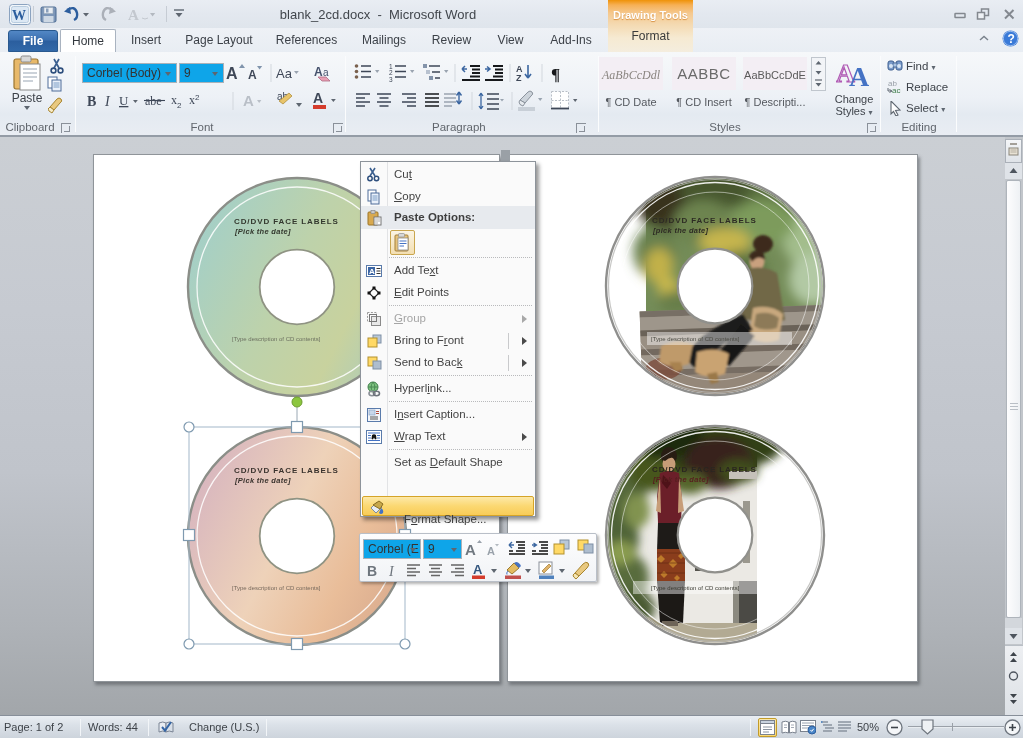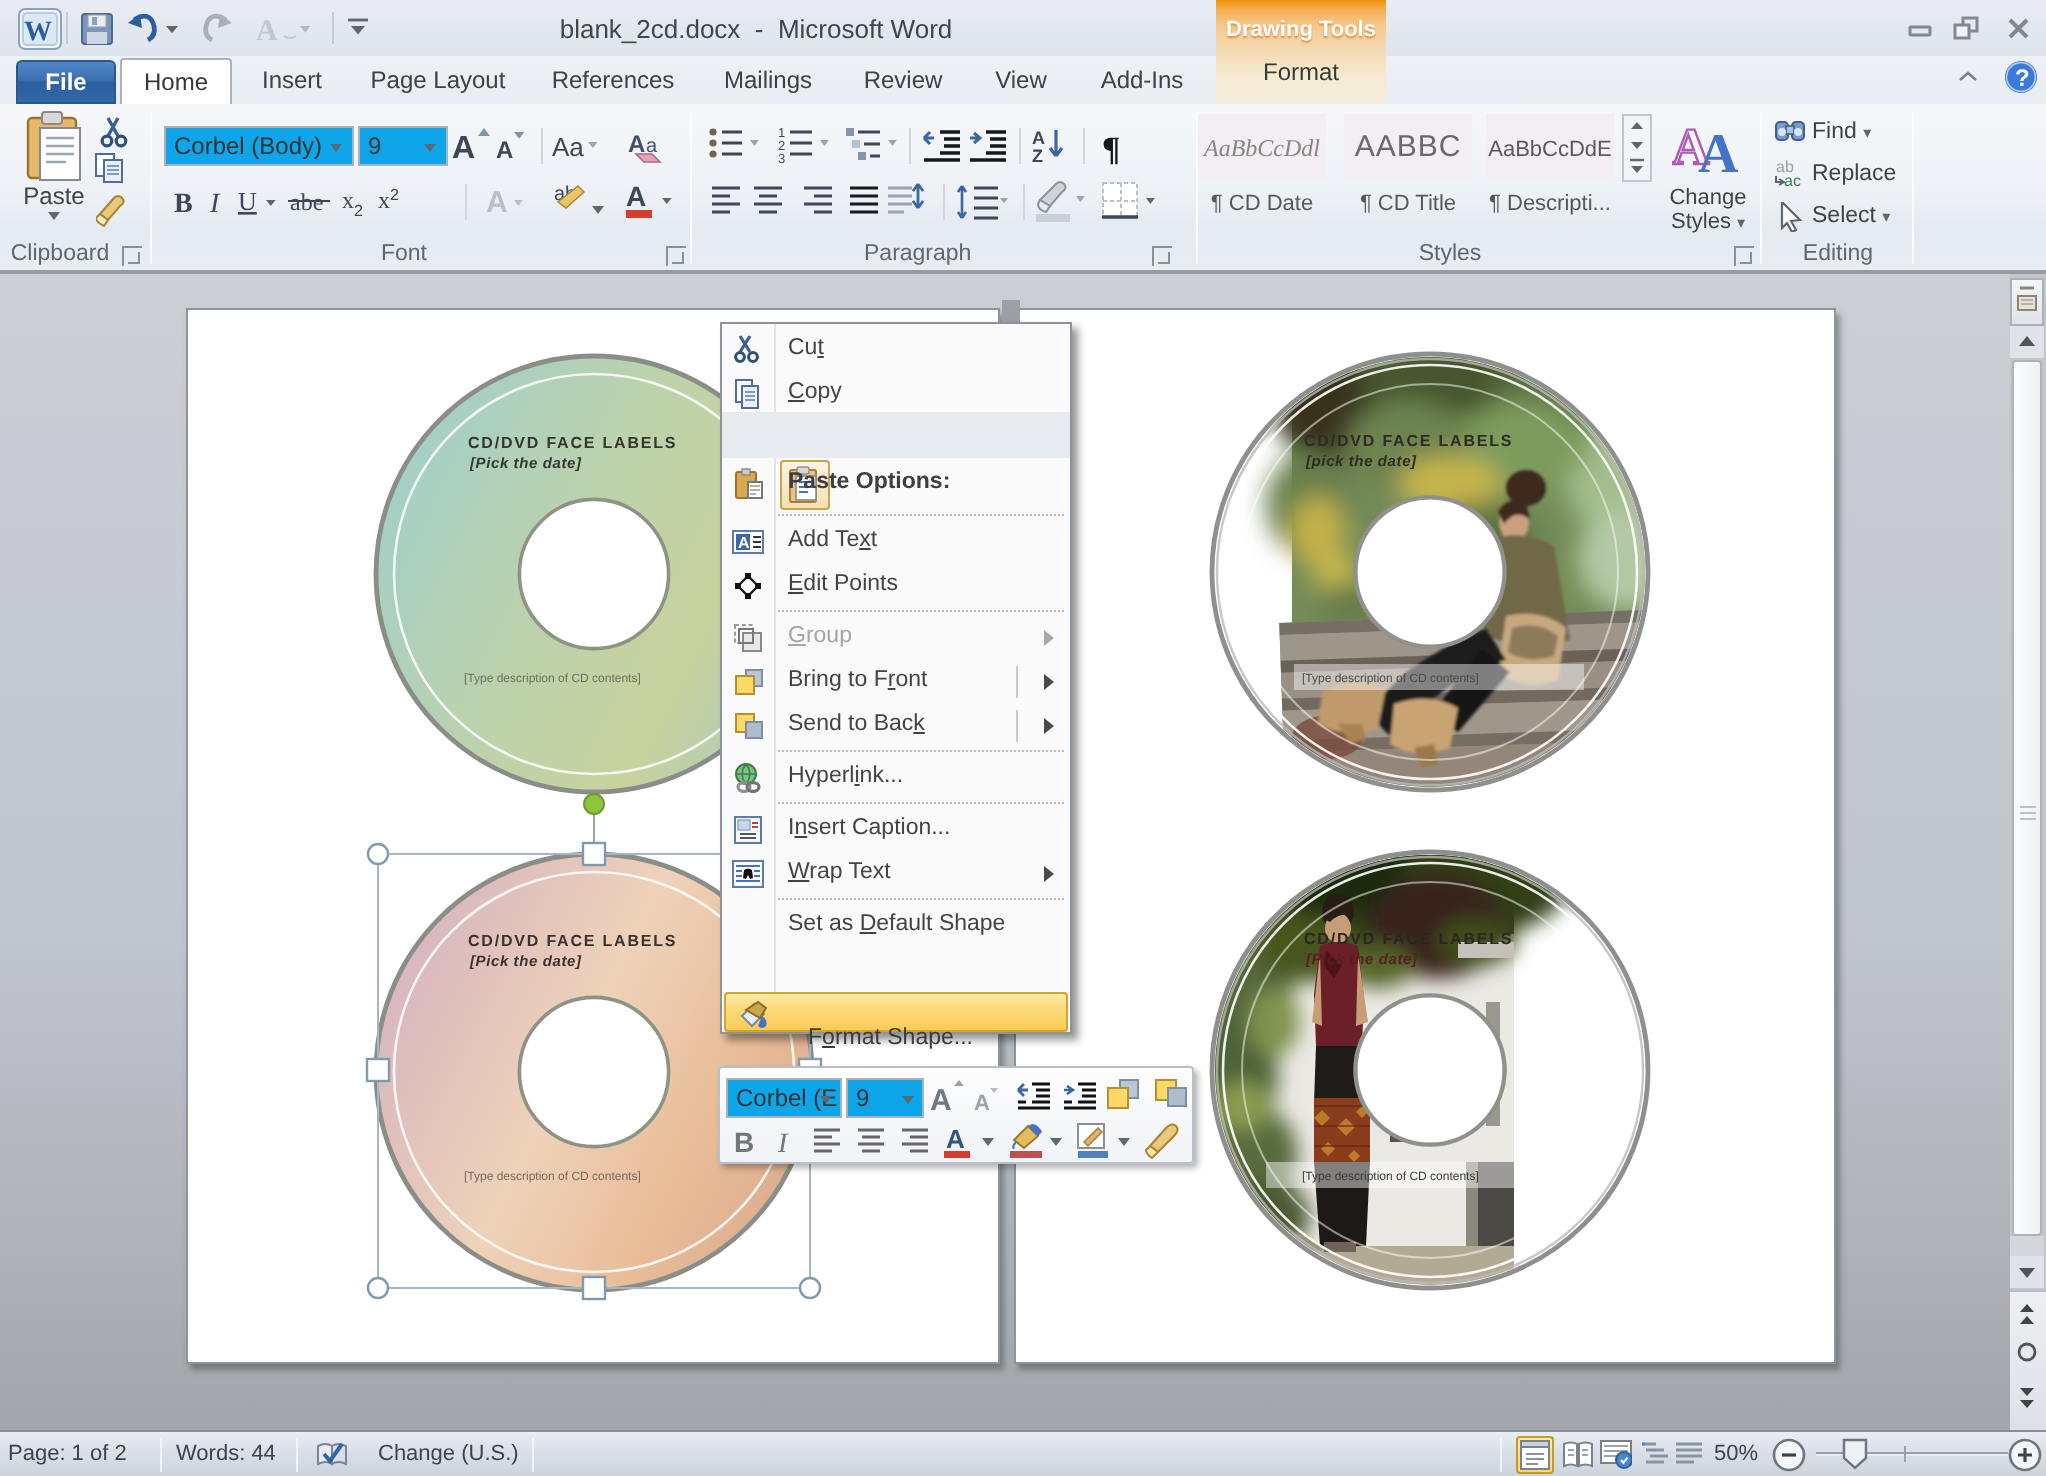--- a/index.html
+++ b/index.html
@@ -262,21 +262,21 @@
 </svg>
 <div class="launcher" style="left:61px;top:123px;"></div>
 <div class="launcher" style="left:333px;top:123px;"></div>
 <div class="launcher" style="left:576px;top:123px;"></div>
 <div class="launcher" style="left:867px;top:123px;"></div>
 
 <div class="stylebox" style="left:599px;"><span style="font-style:italic;color:#8a8580;font-family:'Liberation Serif';font-size:12px;">AaBbCcDdl</span></div>
 <div class="stylebox" style="left:672px;"><span style="color:#6a6a6a;font-size:15px;letter-spacing:0.5px;">AABBC</span></div>
 <div class="stylebox" style="left:743px;"><span style="color:#5a5a5a;font-size:11px;">AaBbCcDdE</span></div>
 <div class="stylelbl" style="left:599px;">¶ CD Date</div>
-<div class="stylelbl" style="left:672px;">¶ CD Title</div>
+<div class="stylelbl" style="left:672px;">¶ CD Insert</div>
 <div class="stylelbl" style="left:743px;">¶ Descripti...</div>
 <div class="abs" style="left:811px;top:57px;width:15px;height:34px;background:#f2f4f7;border:1px solid #c0c6cd;">
   <svg width="13" height="32" viewBox="0 0 13 32">
       <path d="M6.5 3 l3 3.5 h-6 z" fill="#5e6670"></path>
       <path d="M3.5 13 h6 l-3 3.5 z" fill="#5e6670"></path>
       <path d="M3 22 h7" stroke="#5e6670" stroke-width="1.2"></path>
       <path d="M3.5 25 h6 l-3 3.5 z" fill="#5e6670"></path>
     </svg>
 </div>
 <svg class="abs" style="left:836px;top:56px;" width="34" height="34" viewBox="0 0 34 34">
@@ -571,21 +571,21 @@
       </div>
     <div class="mi" style="top:24px;">
         <svg class="micon" width="16" height="16" viewBox="0 0 16 16">
           <rect x="2" y="1" width="8" height="11" fill="#fff" stroke="#4e6d99"></rect>
           <rect x="5" y="4" width="8" height="11" fill="#e9f0fa" stroke="#4e6d99"></rect>
           <path d="M6.5 7h5M6.5 9h5M6.5 11h5" stroke="#7a9cc4" stroke-width="1"></path>
         </svg>
         <span class="lbl"><u>C</u>opy</span>
       </div>
     <div class="pasteband"></div>
-    <div class="mi" style="top:45px;z-index:2;margin-top:24px;">
+    <div class="mi" style="top:45px;z-index:2;">
         <svg class="micon" width="16" height="16" viewBox="0 0 16 16">
           <rect x="2" y="2" width="10" height="13" rx="1" fill="#d8a94f" stroke="#9c7526"></rect>
           <rect x="5" y="0.5" width="4" height="3" fill="#c9c9c9" stroke="#8a8a8a" stroke-width="0.7"></rect>
           <rect x="8" y="7" width="7" height="8" fill="#fff" stroke="#777"></rect>
           <path d="M9 9h5M9 11h5M9 13h3" stroke="#999" stroke-width="0.8"></path>
         </svg>
         <span class="lbl" style="font-weight:bold;color:#3e3e3e;">Paste Options:</span>
       </div>
     <div class="pastebtn"><svg width="18" height="20" viewBox="0 0 18 20">
           <rect x="1" y="2" width="13" height="16" rx="1" fill="#e8c47c" stroke="#a4803a"></rect>

